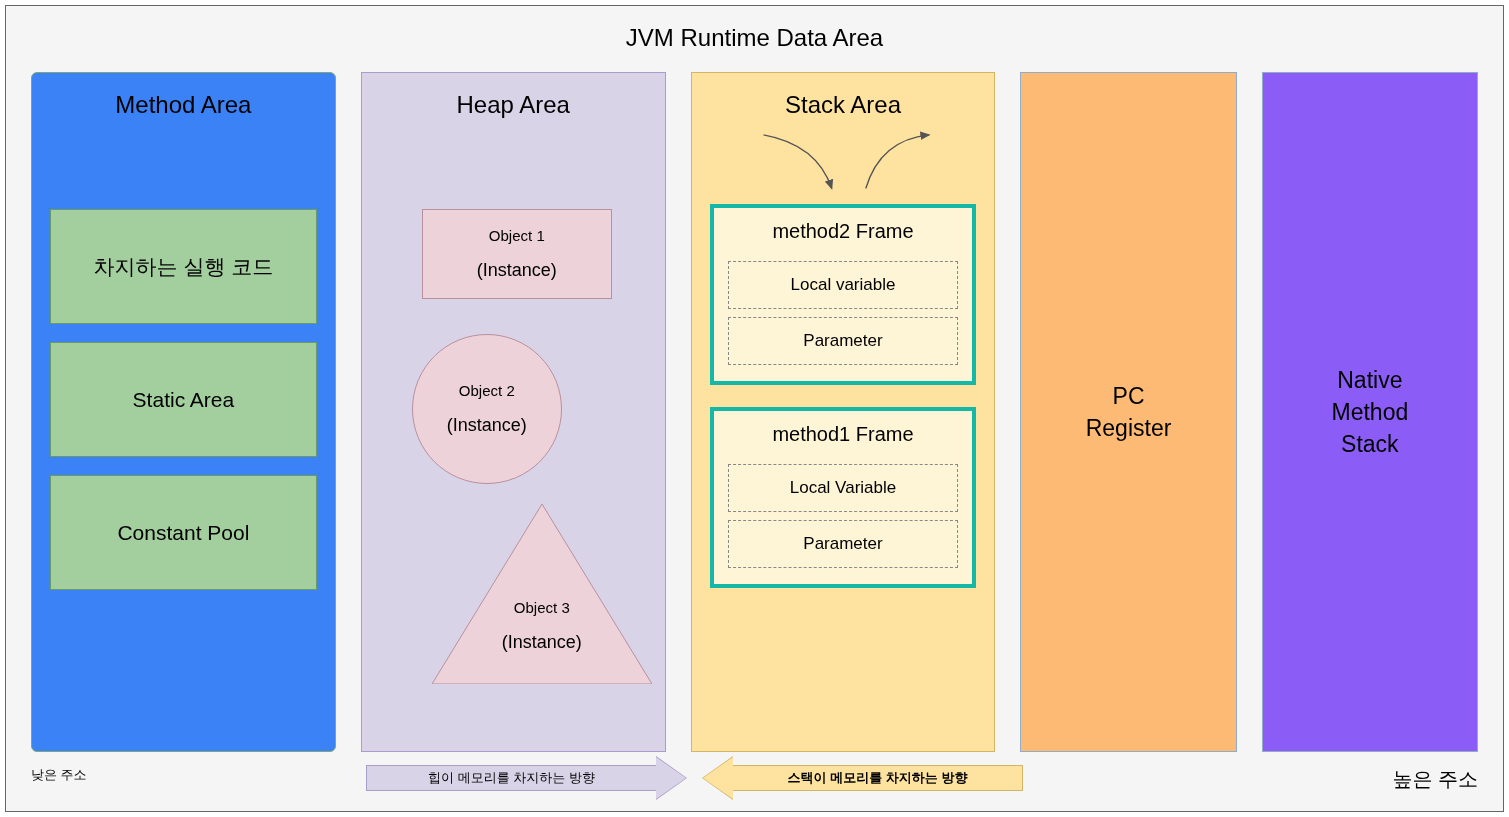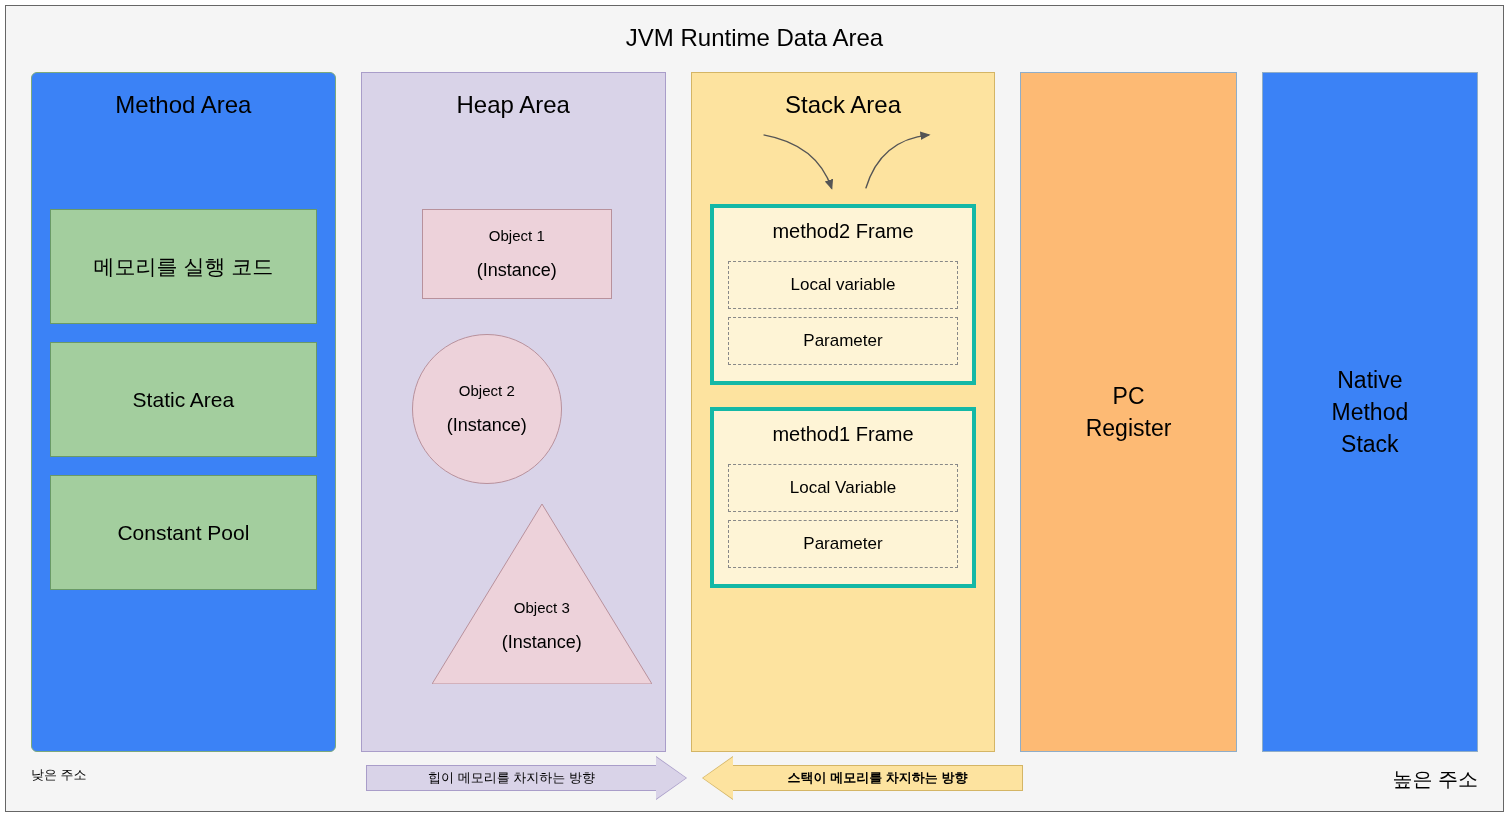--- a/index.html
+++ b/index.html
@@ -169,21 +169,21 @@
       justify-content: center;
     }
     .pc-text {
       font-size: 23px;
       text-align: center;
       line-height: 1.4;
     }
     
     .native-stack {
       width: 220px;
-      background: #3b82f6;
+      background: #8b5cf6;
       border-color: #8fadc8;
       display: flex;
       align-items: center;
       justify-content: center;
     }
     
     .bottom-left {
       position: absolute;
       left: 25px;
       bottom: 27px;
@@ -277,21 +277,21 @@
 <body>
 
 <div class="outer-container">
   <div class="main-title">JVM Runtime Data Area</div>
 
   <div class="areas-row">
 
     <div class="area-box method-area">
       <div class="area-title">Method Area</div>
       <div class="method-inner">
-        <div class="method-item">메모리를 실행 코드</div>
+        <div class="method-item">차지하는 실행 코드</div>
         <div class="method-item">Static Area</div>
         <div class="method-item">Constant Pool</div>
       </div>
     </div>
 
     <div class="area-box heap-area">
       <div class="area-title">Heap Area</div>
       <div class="heap-inner">
         <div class="obj-rect">
           <div class="obj-name">Object 1</div>

